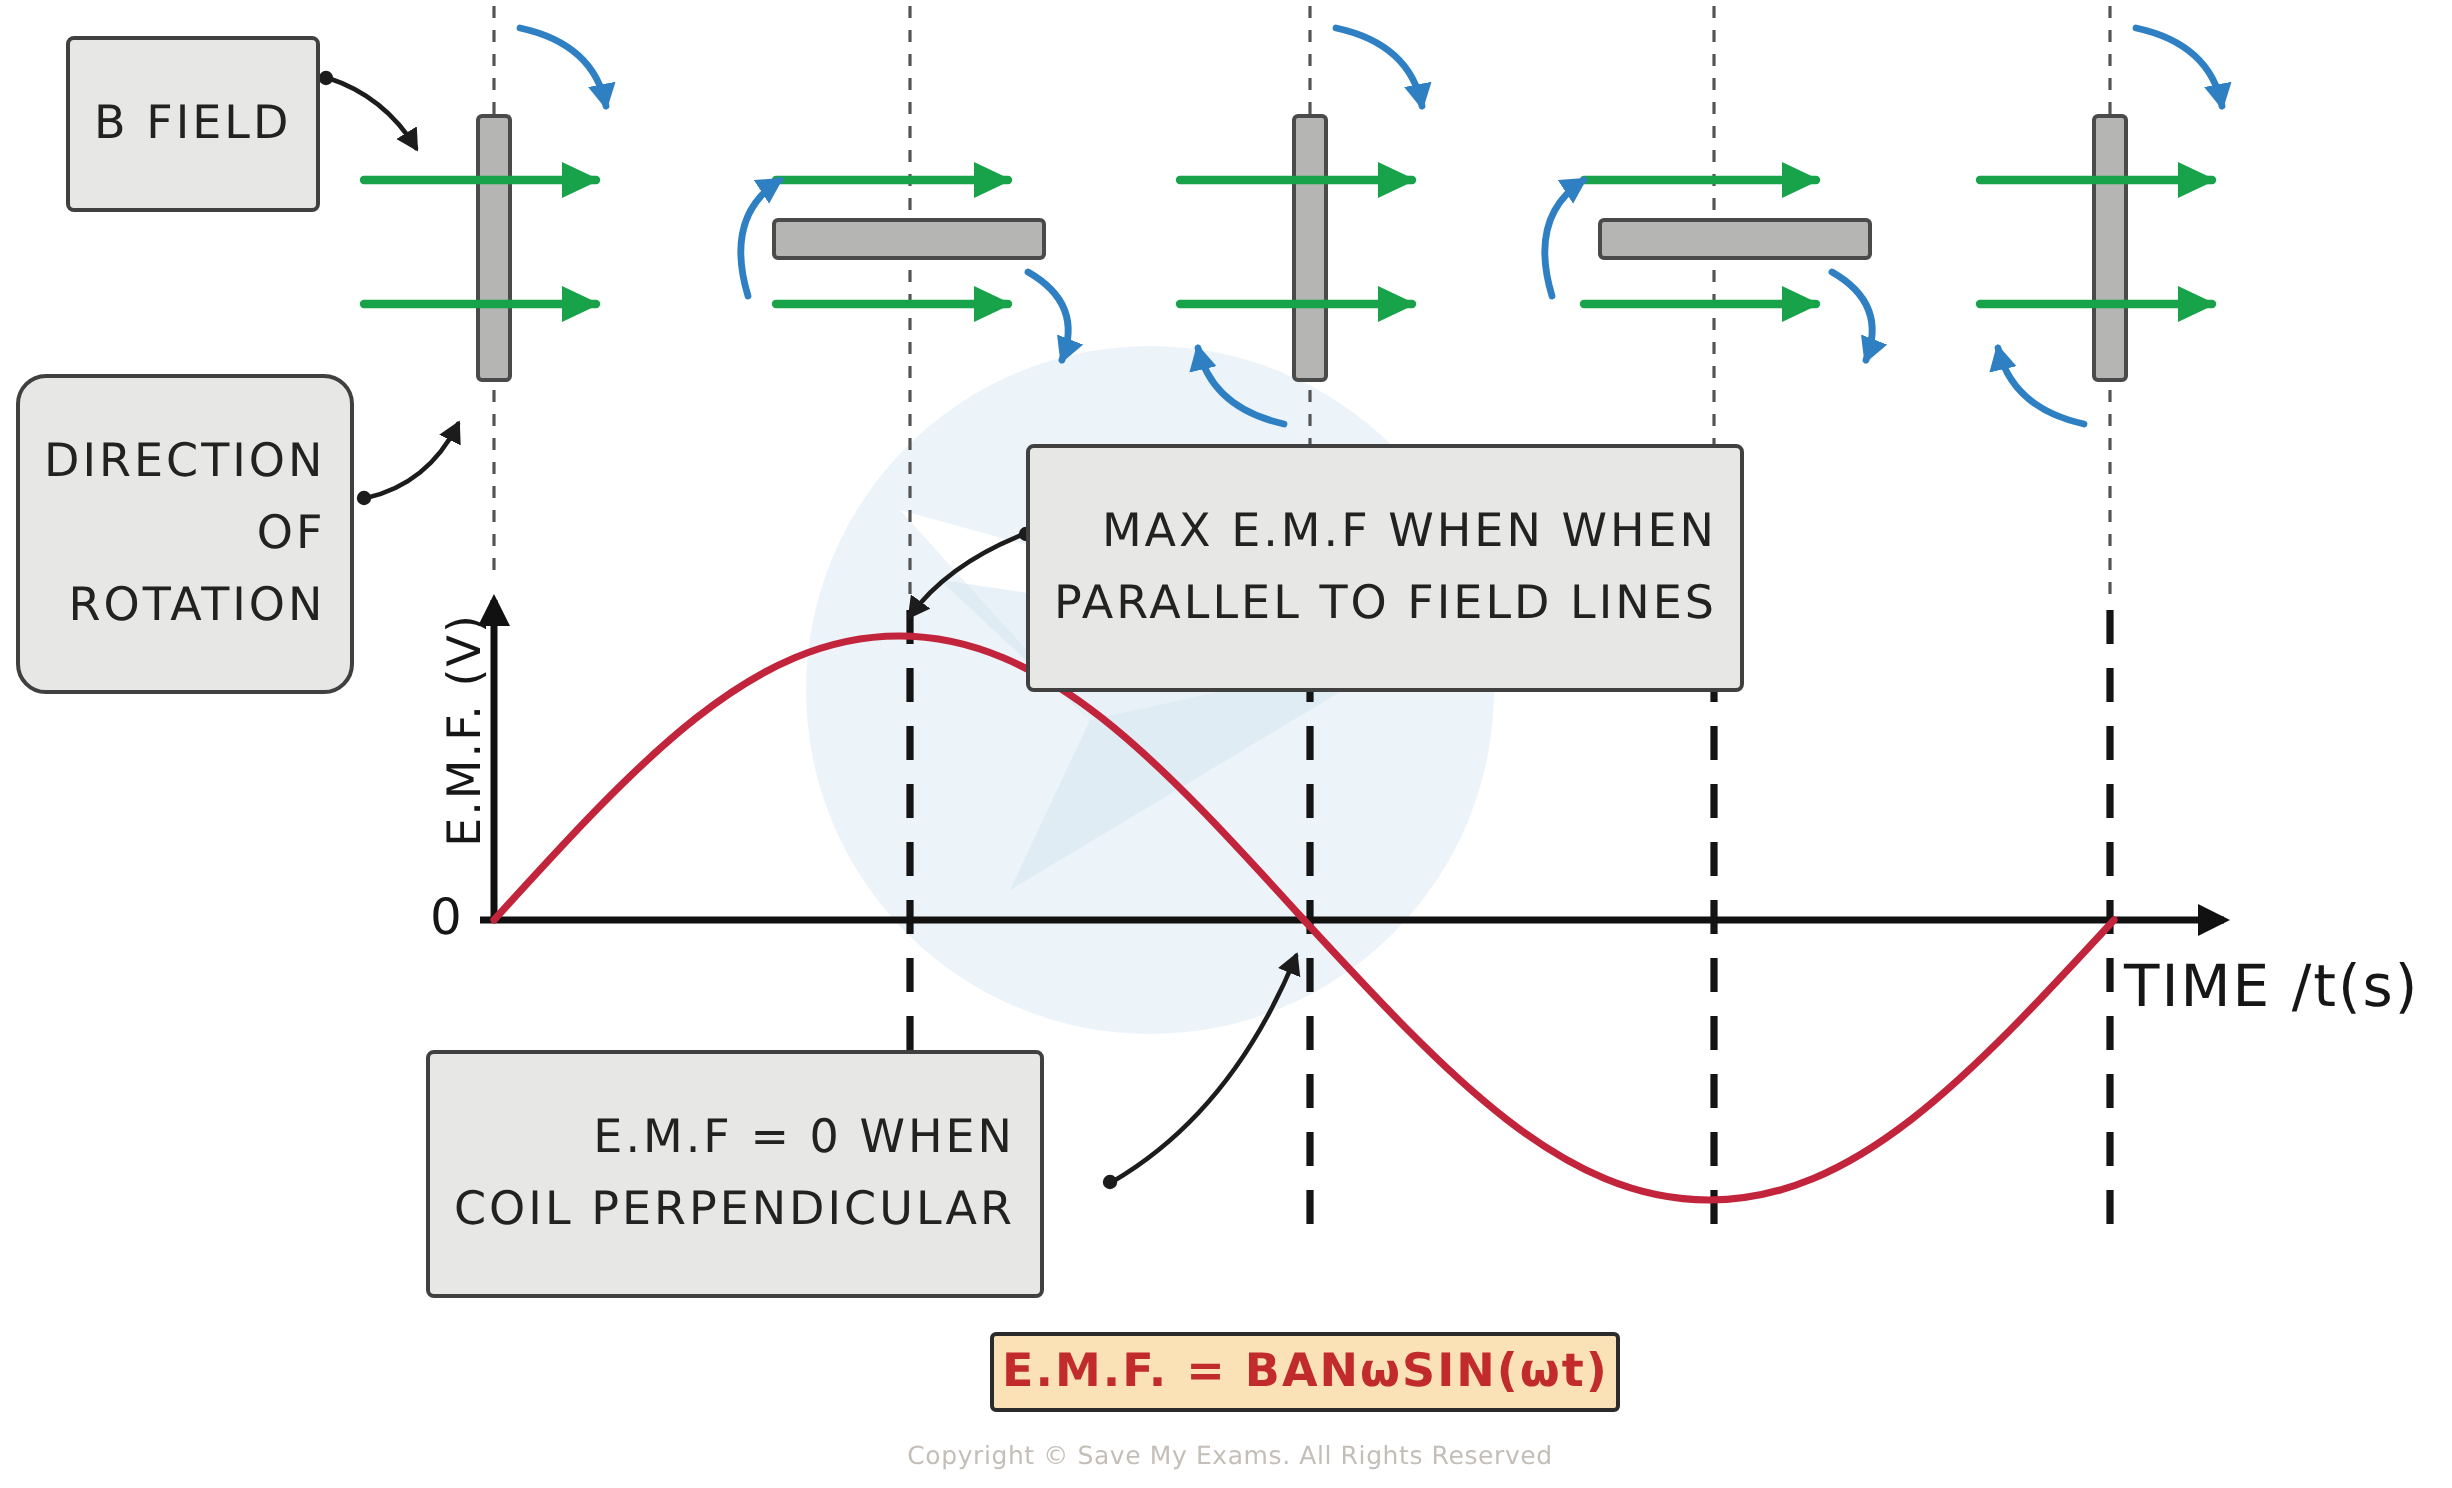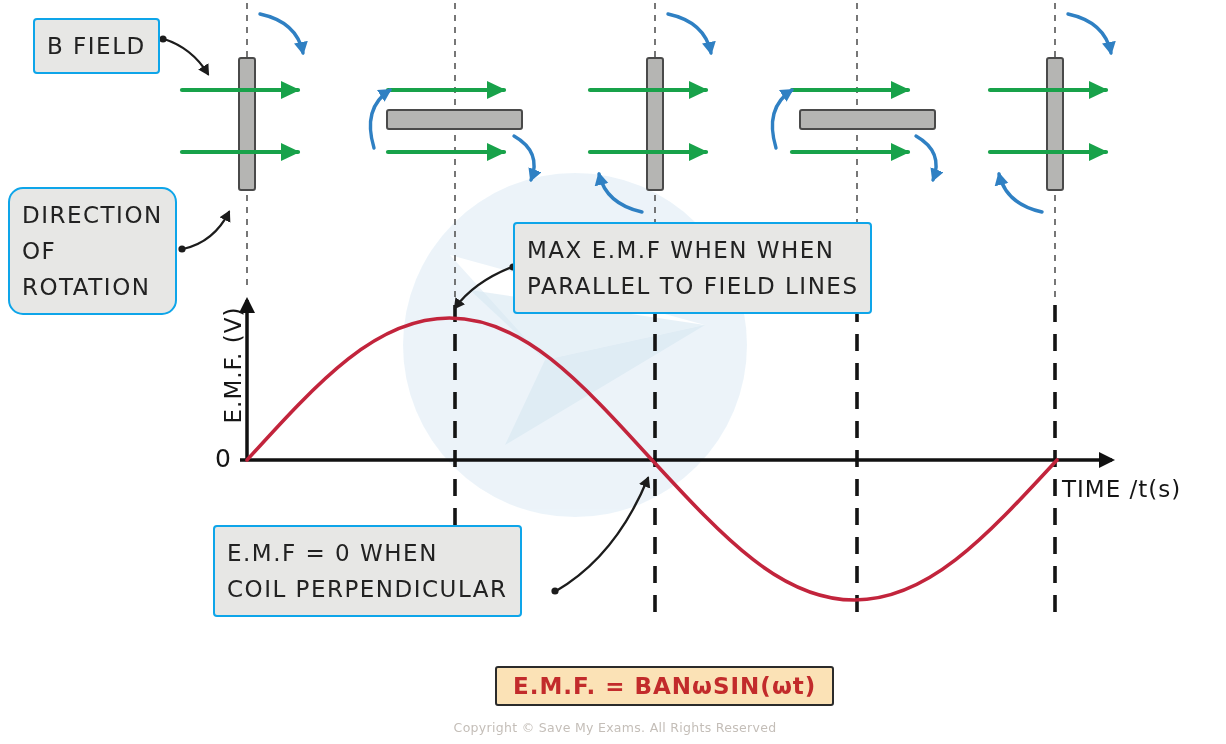--- a/index.html
+++ b/index.html
@@ -2,31 +2,32 @@
 <html><head>
 <meta charset="utf-8">
 <style>
   html,body{margin:0;padding:0;background:#fff;}
   #stage{
     position:relative;width:1226px;height:744px;background:#ffffff;overflow:hidden;
     font-family:"DejaVu Sans","Liberation Sans",sans-serif;color:#1f1f1f;
   }
   #drawing{position:absolute;left:0;top:0;}
   .labelbox{
-    position:absolute;background:#e7e7e5;border:2px solid #0ea5e9;border-radius:4px;
-    padding:8px 12px;font-size:23px;letter-spacing:1.5px;line-height:36px;color:#222;
+    position:absolute;background:#e7e7e5;border:2px solid #404040;border-radius:4px;
+    padding:24px 12px;font-size:23px;letter-spacing:1.5px;line-height:36px;color:#222;
     box-sizing:border-box;
+    text-align:right;
   }
   .labelbox .ln{white-space:nowrap;}
   .eqbox{
     position:absolute;background:#fbe2b6;border:2px solid #2b2b2b;border-radius:3px;
-    padding:5px 16px;font-size:23px;letter-spacing:1px;color:#c22b2b;font-weight:600;
+    padding:5px 4px;font-size:23px;letter-spacing:1px;color:#c22b2b;font-weight:600;
     white-space:nowrap;
   }
-  .axis-text{position:absolute;font-size:23px;letter-spacing:1px;color:#161616;white-space:nowrap;}
+  .axis-text{position:absolute;font-size:29px;letter-spacing:1px;color:#161616;white-space:nowrap;}
   .yaxis-label{
     position:absolute;left:143px;top:352px;width:180px;text-align:center;
     transform:rotate(-90deg);font-size:23px;letter-spacing:1px;color:#161616;
   }
   .copyright{
     position:absolute;left:4px;right:0;top:720px;text-align:center;
     font-size:12.5px;color:#c4beb8;letter-spacing:.3px;
   }
 </style>
 </head>

